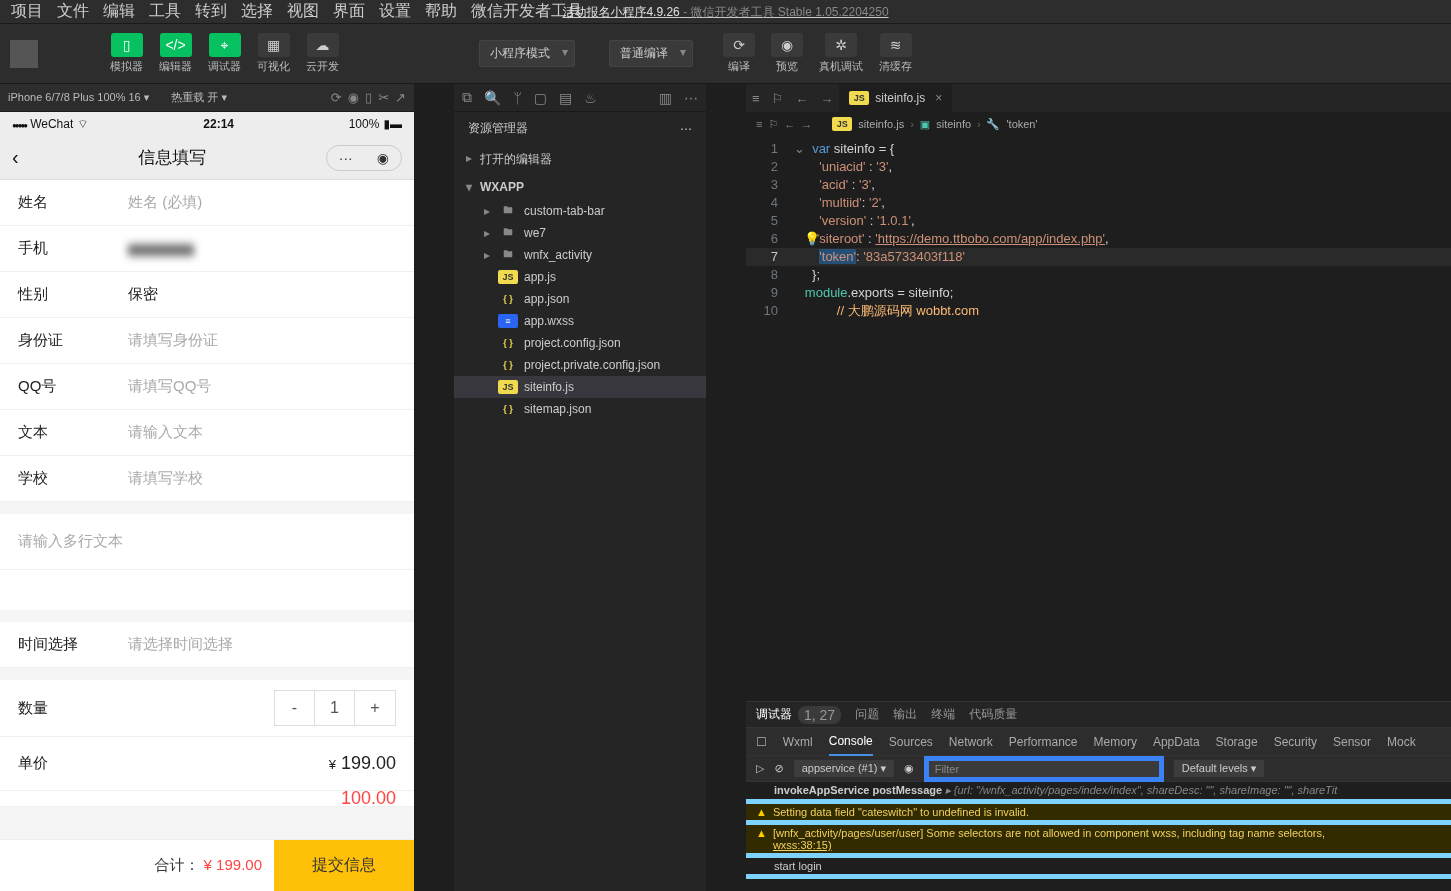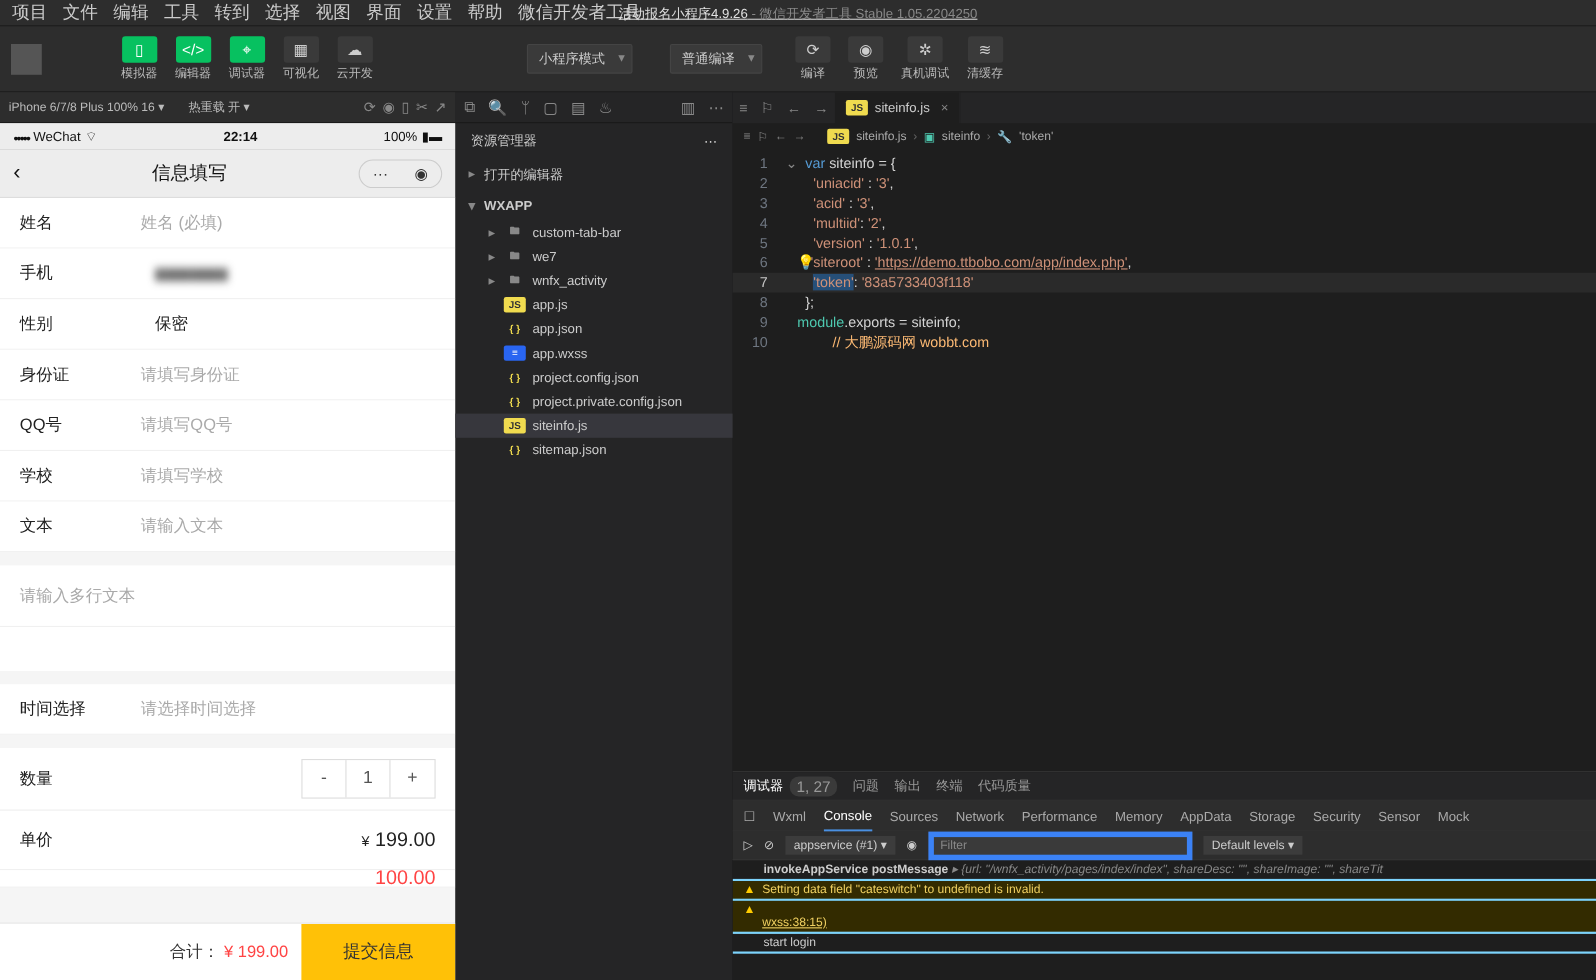--- a/index.html
+++ b/index.html
@@ -12,41 +12,41 @@
 .toolbar { height:60px; background:#2d2d2d; display:flex; align-items:center; padding:0 10px; gap:8px; border-bottom:1px solid #1a1a1a; }
 .avatar{width:28px;height:28px;background:#555;margin-right:60px;}
 .tbtn{display:flex;flex-direction:column;align-items:center;gap:2px;padding:2px 4px;}
 .tbtn .ico{width:32px;height:24px;border-radius:3px;display:flex;align-items:center;justify-content:center;font-size:14px;}
 .tbtn .lbl{font-size:11px;color:#bbb;}
 .green{background:#07c160;color:#fff;}
 .dark{background:#3a3a3a;color:#ccc;}
 .spacer{flex:1;}
 .select{background:#3a3a3a;border:1px solid #444;padding:4px 24px 4px 10px;font-size:12px;color:#ccc;position:relative;border-radius:2px;}
 .select::after{content:"▾";position:absolute;right:6px;color:#888;}
-.main{display:flex;height:807px;}
+.main{display:flex;height:807px;gap:40px;}
 .simcol{width:414px;background:#2d2d2d;display:flex;flex-direction:column;}
 .simbar{height:28px;background:#2d2d2d;display:flex;align-items:center;padding:0 8px;gap:6px;border-bottom:1px solid #1a1a1a;}
 .simbar .txt{font-size:11px;color:#bbb;}
 .simbar .icn{color:#888;font-size:13px;}
 .phone{flex:1;background:#a3a3a3;color:#333;display:flex;flex-direction:column;}
 .pstatus{height:24px;background:#ededed;display:flex;align-items:center;padding:0 12px;font-size:12px;color:#111;}
 .pstatus .mid{flex:1;text-align:center;font-weight:bold;}
 .pstatus .sig::before{content:"●●●●●";letter-spacing:-2px;font-size:8px;margin-right:4px;}
 .pstatus .wifi{margin-left:4px;}
 .pstatus .bat{margin-left:4px;}
 .pnav{height:44px;background:#ededed;display:flex;align-items:center;padding:0 12px;border-bottom:1px solid #ddd;}
 .pnav .back{font-size:20px;color:#111;}
 .pnav .title{flex:1;text-align:center;font-size:17px;color:#111;}
 .pnav .cap{display:flex;gap:0;border:1px solid #ccc;border-radius:20px;overflow:hidden;}
 .pnav .cap span{padding:4px 12px;font-size:14px;}
 .pform{flex:1;overflow-y:auto;background:#f5f5f5;}
 .frow{display:flex;align-items:center;padding:13px 18px;background:#fff;border-bottom:1px solid #f0f0f0;}
 .frow .flbl{width:110px;font-size:15px;color:#222;}
 .frow .fval{flex:1;font-size:15px;color:#aaa;}
-.frow .fval.dark{color:#222;background:none;margin-left:13px;}
+.frow .fval.dark{color:#222;background:none;}
 .frow.textarea{padding:18px;}
 .fgap{height:12px;background:#f5f5f5;}
 .qtyrow{display:flex;align-items:center;padding:10px 18px;background:#fff;}
 .qty{display:flex;border:1px solid #ddd;}
 .qty span{width:40px;height:34px;display:flex;align-items:center;justify-content:center;font-size:16px;color:#555;border-right:1px solid #ddd;}
 .qty span:last-child{border-right:none;}
 .footer{height:52px;display:flex;align-items:center;background:#fff;border-top:1px solid #eee;}
 .footer .tot{flex:1;text-align:right;padding-right:12px;font-size:15px;}
 .footer .price{color:#ff4444;}
 .footer .submit{width:140px;height:52px;background:#ffc107;display:flex;align-items:center;justify-content:center;font-size:16px;color:#333;}
@@ -92,21 +92,21 @@
 .dbgtabs{height:26px;display:flex;align-items:center;padding:0 10px;gap:14px;font-size:12px;border-bottom:1px solid #333;background:#252526;}
 .dbgtabs span{color:#999;}
 .dbgtabs .badge{background:#3a3a3a;padding:1px 6px;border-radius:8px;font-size:14px;margin-left:-8px;}
 .devtabs{height:28px;display:flex;align-items:center;padding:0 10px;gap:16px;font-size:12px;background:#2d2d2d;border-bottom:1px solid #333;}
 .devtabs span{color:#aaa;}
 .devtabs .active{color:#fff;border-bottom:2px solid #4a90e2;padding-bottom:6px;margin-bottom:-7px;}
 .devbar{height:26px;display:flex;align-items:center;padding:0 10px;gap:10px;font-size:11px;background:#2d2d2d;border-bottom:1px solid #333;}
 .devbar .filter{flex:0 0 240px;background:#3a3a3a;border:5px solid #3b82f6;padding:2px 6px;color:#888;}
 .devbar .sel{background:#3c3c3c;padding:2px 8px;color:#ccc;}
 .console{flex:1;overflow:auto;font-family:Consolas,monospace;font-size:11px;}
-.cline{padding:2px 10px;display:flex;align-items:flex-start;gap:6px;border-bottom:2px solid #7dd3fc;}
+.cline{padding:2px 10px;display:flex;align-items:flex-start;gap:6px;border-bottom:5px solid #7dd3fc;}
 .cline.warn{background:#332b00;color:#f0d060;}
 .cline .warn-ico{color:#ffcc00;}
 .cline.msg{color:#ccc;}
 .cline .grey{color:#888;font-style:italic;}
 </style>
 </head>
 <body>
 
 <div class="menubar">
   <span>项目</span>
@@ -217,26 +217,26 @@
           </div>
         <div class="frow">
             <span class="flbl">身份证</span>
             <span class="fval">请填写身份证</span>
           </div>
         <div class="frow">
             <span class="flbl">QQ号</span>
             <span class="fval">请填写QQ号</span>
           </div>
         <div class="frow">
+            <span class="flbl">文本</span>
+            <span class="fval">请输入文本</span>
+          </div>
+        <div class="frow">
             <span class="flbl">学校</span>
             <span class="fval">请填写学校</span>
-          </div>
-        <div class="frow">
-            <span class="flbl">文本</span>
-            <span class="fval">请输入文本</span>
           </div>
         <div class="fgap"></div>
         <div class="frow textarea">
             <span class="fval">请输入多行文本</span>
           </div>
         <div style="height:40px;background:#fff"></div>
         <div class="fgap"></div>
         <div class="frow">
             <span class="flbl">时间选择</span>
             <span class="fval">请选择时间选择</span>
@@ -434,21 +434,21 @@
         <div class="cline msg">
             <span style="width:12px"></span>
             <span><b>invokeAppService postMessage</b><span class="grey"><span> ▸ {url: "/wnfx_activity/pages/index/index", shareDesc: "", shareImage: "", shareTit</span></span></span>
           </div>
         <div class="cline warn">
             <span class="warn-ico">▲</span>
             <span>Setting data field "cateswitch" to undefined is invalid.</span>
           </div>
         <div class="cline warn">
             <span class="warn-ico">▲</span>
-            <span><br><u>wxss:38:15)</u></span>
+            <span><span>[wnfx_activity/pages/user/user] Some selectors are not allowed in component wxss, including tag name selectors,</span><br><u>wxss:38:15)</u></span>
           </div>
         <div class="cline msg">
             <span style="width:12px"></span>
             <span>start login</span>
           </div>
       </div>
     </div>
   </div>
 </div>
 

